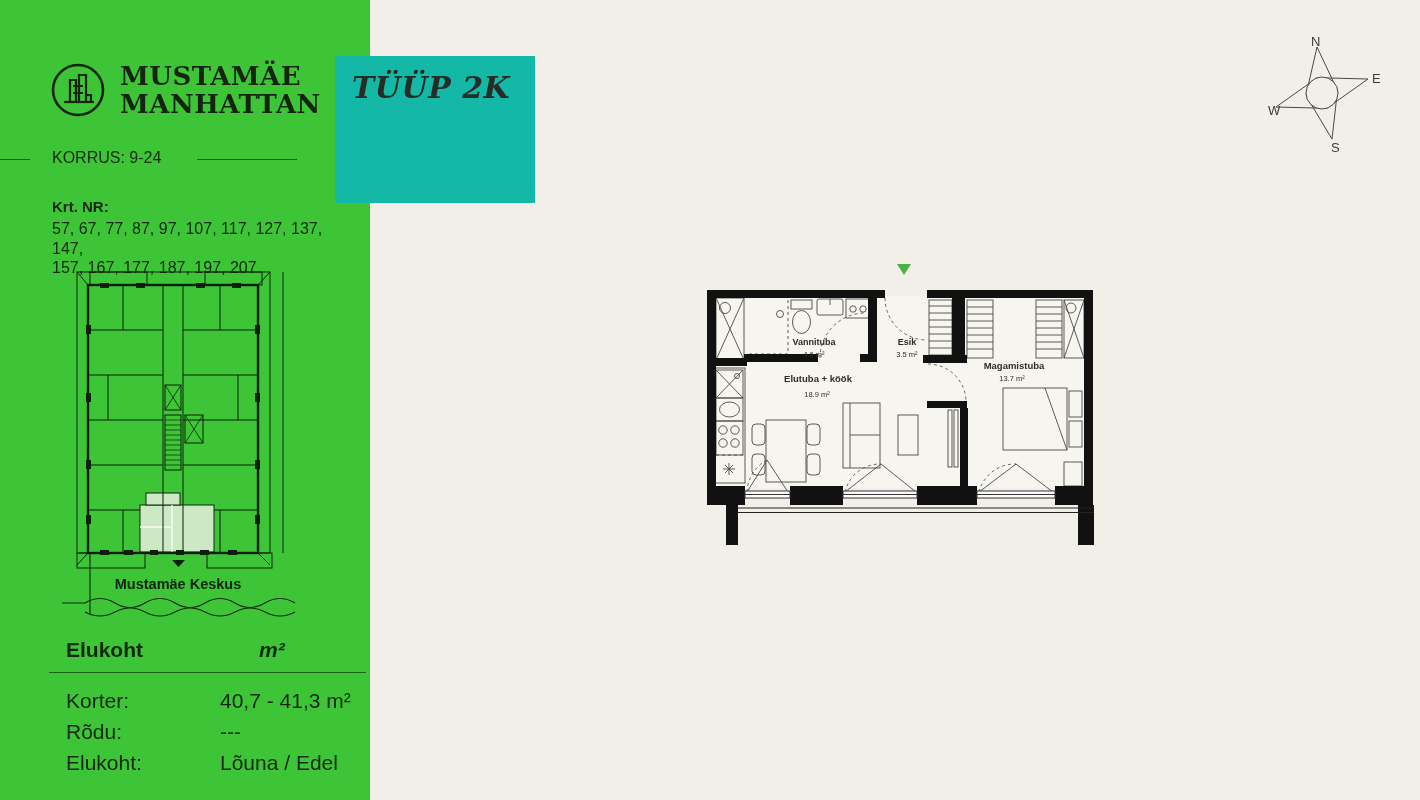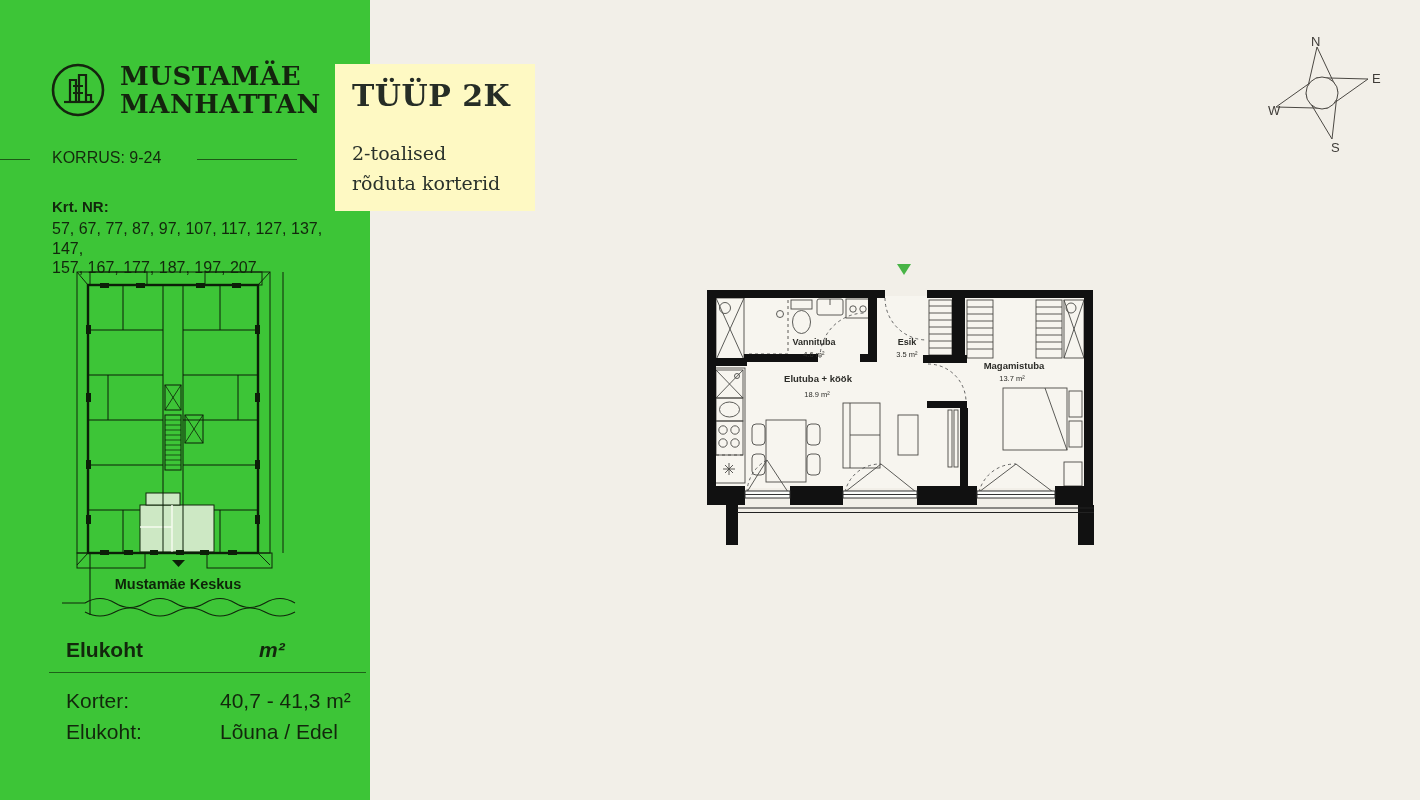--- a/index.html
+++ b/index.html
@@ -27,21 +27,21 @@
                line-height:1.22;color:#12270c;}
   .mini-map{position:absolute;left:60px;top:265px;}
   
   .info-table{position:absolute;left:49px;top:638px;width:317px;font-size:21px;color:#12270c;}
   .it-head{display:flex;font-weight:700;padding-left:17px;}
   .it-head .c2{margin-left:116px;font-style:italic;}
   .it-rule{height:1px;background:rgba(10,30,5,.6);margin-top:10px;margin-bottom:16px;}
   .it-row{display:flex;padding-left:17px;margin-bottom:7px;gap:21px;}
   .it-row .c1{width:133px;flex:0 0 auto;}
   
-  .type-card{position:absolute;left:335px;top:64px;width:200px;height:147px;background:#fef9c3;}
+  .type-card{position:absolute;left:335px;top:56px;width:200px;height:147px;background:#14b8a6;font-style:italic;}
   .type-title{position:absolute;left:17px;top:14px;font-family:"DejaVu Serif", serif;
               font-weight:700;font-size:30px;color:#262d26;letter-spacing:.5px;white-space:nowrap;}
   .type-sub{position:absolute;left:17px;top:74px;font-family:"DejaVu Serif", serif;
             font-size:19px;line-height:1.6;color:#2a322b;white-space:nowrap;}
   
   .main-plan{position:absolute;left:700px;top:258px;}
   .compass{position:absolute;left:1268px;top:35px;}
   svg text{font-family:"Liberation Sans", sans-serif;}
 </style>
 </head>
@@ -180,32 +180,32 @@
     <div class="it-head">
       <span class="c1">Elukoht</span>
       <span class="c2">m²</span>
     </div>
     <div class="it-rule"></div>
     <div class="it-row">
       <span class="c1">Korter:</span>
       <span class="c2">40,7 - 41,3 m²</span>
     </div>
     <div class="it-row">
+      <span class="c1">Rõdu:</span>
+      <span class="c2">---</span>
+    </div>
+    <div class="it-row">
       <span class="c1">Elukoht:</span>
       <span class="c2">Lõuna / Edel</span>
     </div>
   </div>
 </div>
 
 <div class="type-card">
   <div class="type-title">TÜÜP 2K</div>
-  <div class="type-sub">
-    <div>2-toalised</div>
-    <div>rõduta korterid</div>
-  </div>
 </div>
 
 <svg class="main-plan" width="410" height="300" viewBox="0 0 410 300">
 
   <rect x="14" y="38" width="372" height="192" fill="#f7f5ef"></rect>
 
   <polygon points="197,6 211,6 204,17" fill="#48b446"></polygon>
 
   <g stroke="#4a4a46" stroke-width=".9" fill="none">
 

